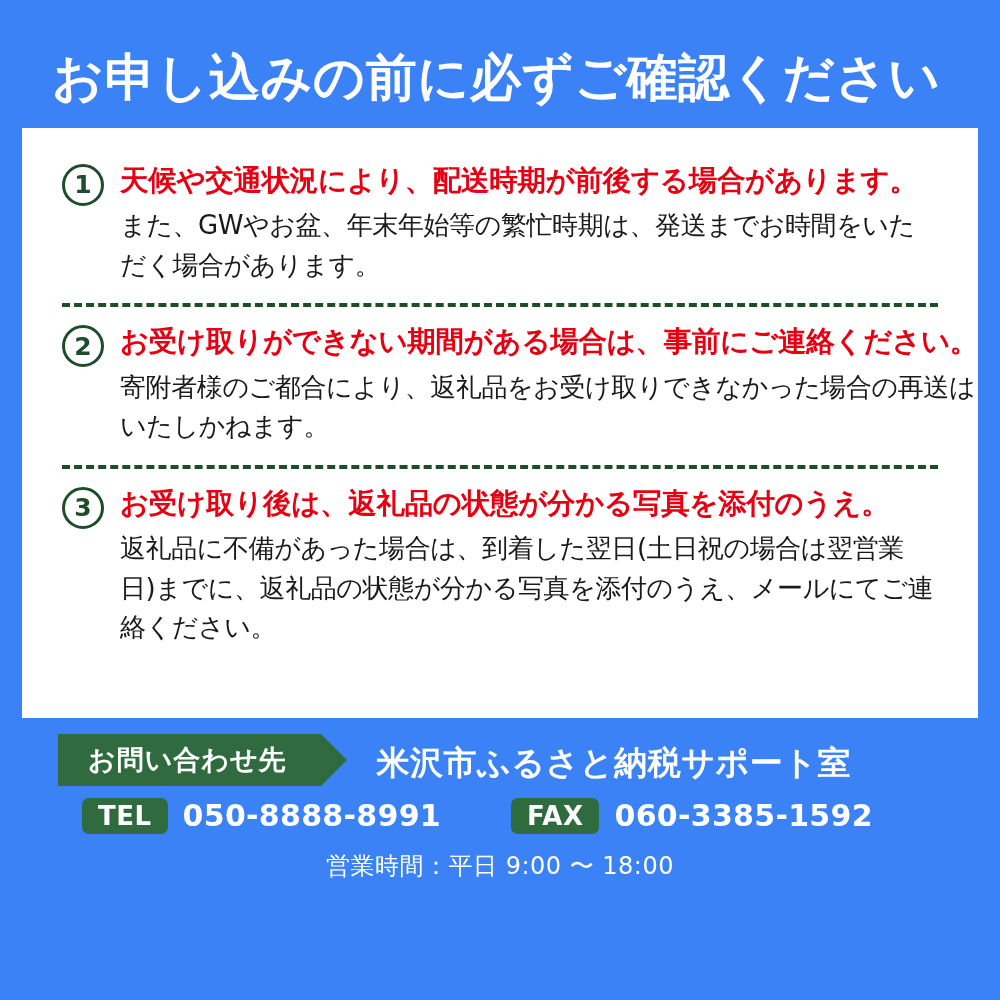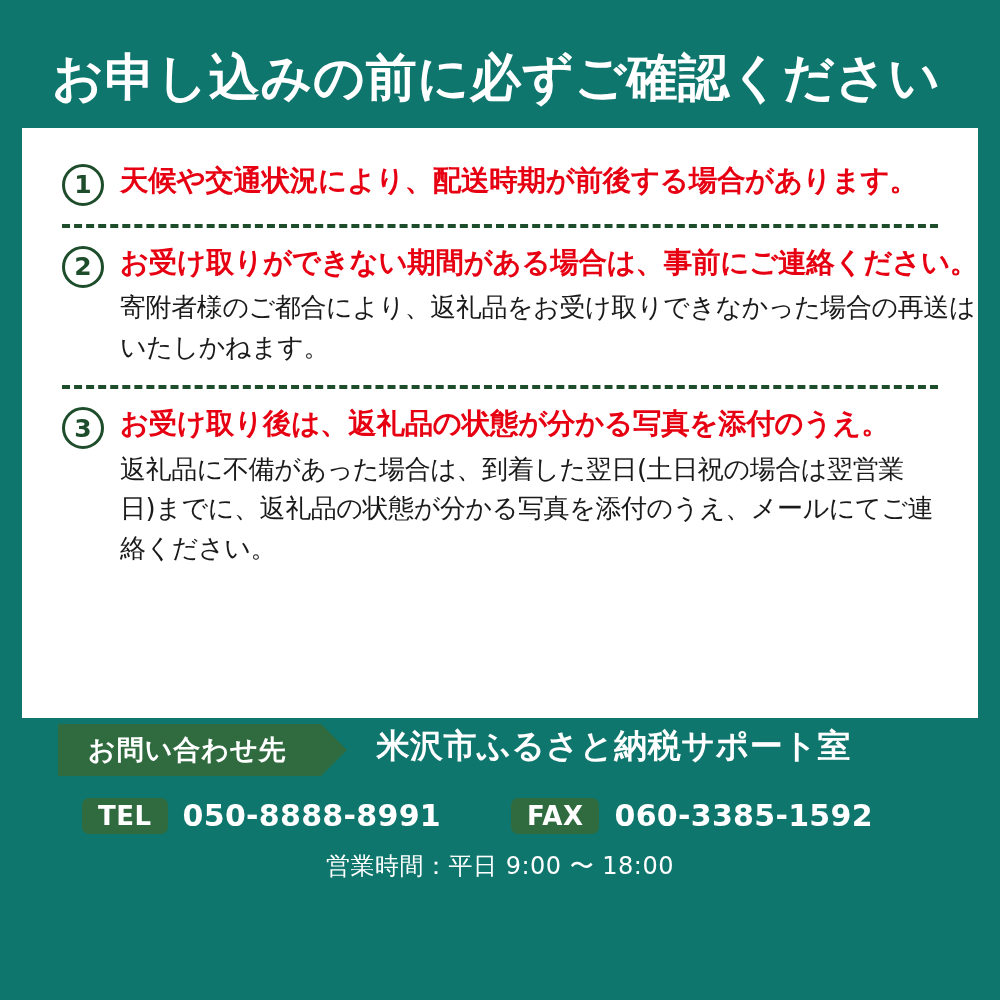--- a/index.html
+++ b/index.html
@@ -10,21 +10,21 @@
     width: 1000px;
     height: 1000px;
     background: #ffffff;
     font-family: "DejaVu Sans", "Liberation Sans", sans-serif;
     overflow: hidden;
   }
   .poster {
     position: relative;
     width: 1000px;
     height: 1000px;
-    background: #0f766e;
+    background: #3b82f6;
     box-sizing: border-box;
     padding: 22px 22px 11px 22px;
   }
   .headline {
     color: #ffffff;
     font-size: 51px;
     font-weight: bold;
     letter-spacing: 0.5px;
     line-height: 1.25;
     padding: 24px 0 18px 30px;
@@ -75,21 +75,21 @@
     letter-spacing: -0.4px;
   }
   .dashed {
     border: 0;
     border-top: 4px dashed #1e4d2b;
     margin: 18px 0 16px 0;
     width: 100%;
   }
   .contact-bar {
     display: flex;
-    align-items: flex-start;
+    align-items: flex-end;
     margin-top: 6px;
     height: 62px;
   }
   .contact-tag {
     position: relative;
     background: #2f6b3f;
     color: #ffffff;
     font-size: 27px;
     font-weight: bold;
     height: 52px;
@@ -160,20 +160,21 @@
 <div class="poster">
 
   <div class="headline">お申し込みの前に必ずご確認ください</div>
 
   <div class="white-card">
 
     <div class="item">
       <div class="num">1</div>
       <div class="item-body">
         <div class="item-title">天候や交通状況により、配送時期が前後する場合があります。</div>
+        <div class="item-desc">また、GWやお盆、年末年始等の繁忙時期は、発送までお時間をいただく場合があります。</div>
       </div>
     </div>
 
     <hr class="dashed">
 
     <div class="item">
       <div class="num">2</div>
       <div class="item-body">
         <div class="item-title">お受け取りができない期間がある場合は、事前にご連絡ください。</div>
         <div class="item-desc">寄附者様のご都合により、返礼品をお受け取りできなかった場合の再送はいたしかねます。</div>

